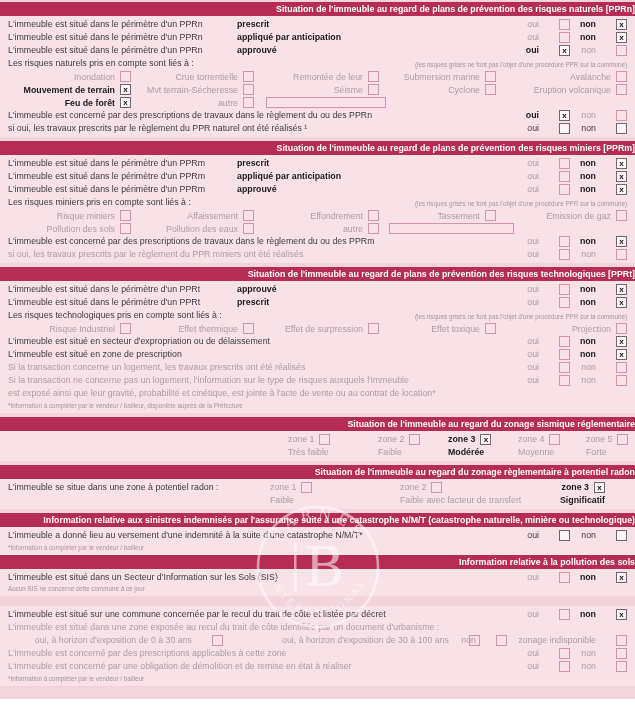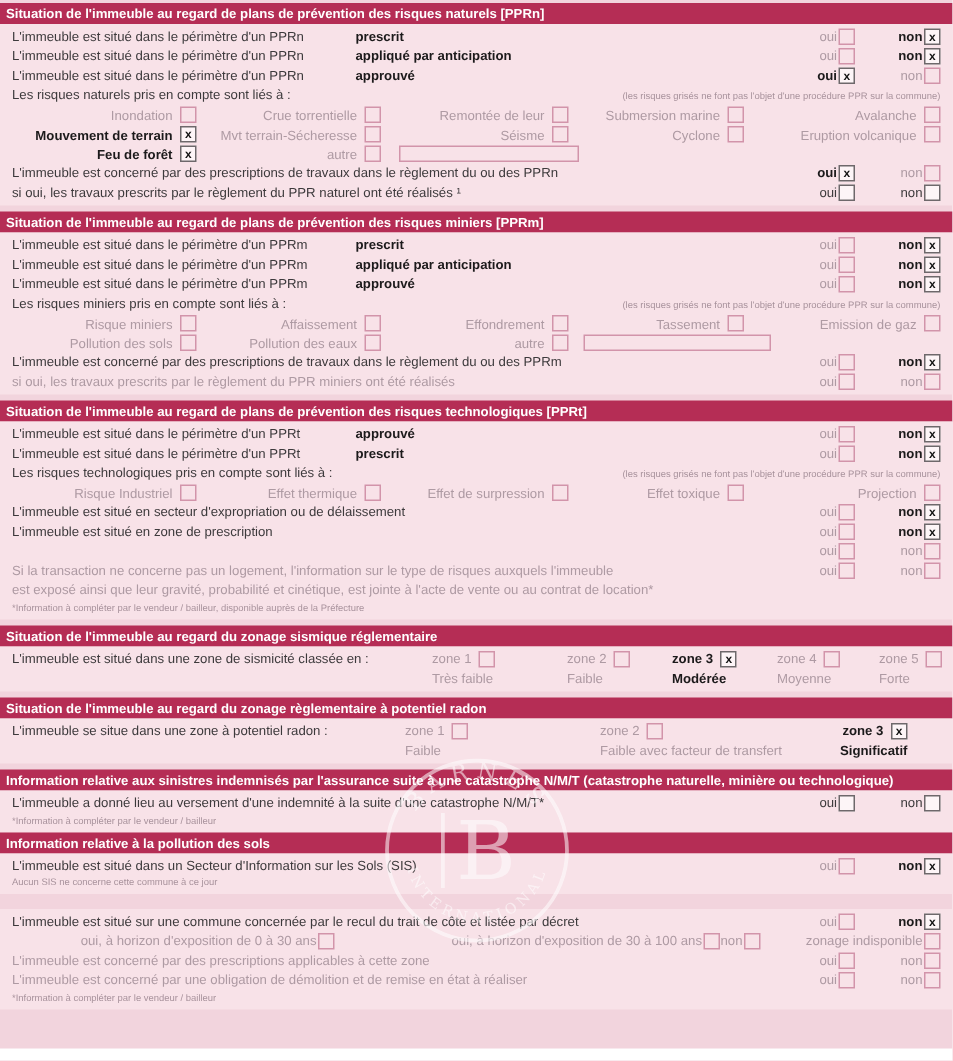--- a/index.html
+++ b/index.html
@@ -9,28 +9,28 @@
   }
   #doc{
     position:absolute;left:0;top:0;width:635px;height:699px;
     background:#f2d4dd;padding-top:2px;box-sizing:border-box;
   }
   .section{margin-bottom:4px;}
   .section-catastrophe{margin-bottom:0;}
   .section-sols{margin-bottom:10px;}
   .sec-header{
     background:#b52d55;color:#ffffff;font-weight:bold;font-size:8.8px;
-    height:14px;line-height:14px;padding-left:4px;white-space:nowrap;overflow:hidden;
+    height:14px;line-height:14px;padding-left:4px;white-space:nowrap;overflow:hidden;text-align:right;
   }
   .sec-body{background:#f8e2e8;padding:2px 0;}
   .row{position:relative;height:13px;line-height:13px;font-size:8.8px;color:#3d3a3c;padding-left:8px;white-space:nowrap;}
   .row.gray{color:#ae9aa3;}
   .status{position:absolute;left:237px;top:0;font-weight:bold;color:#1c1a1b;text-align:right;}
   .sub-note{position:absolute;right:8px;top:1px;font-size:6.3px;color:#a8929c;}
-  .grp{position:absolute;top:1px;height:11px;display:flex;align-items:center;gap:1px;justify-content:flex-end;}
+  .grp{position:absolute;top:1px;height:11px;display:flex;align-items:center;gap:20px;justify-content:flex-end;}
   .grp-oui{left:528px;width:42px;}
   .grp-non{left:592px;width:35px;}
   .ans-on{font-weight:bold;color:#1c1a1b;}
   .ans-active{color:#3d3a3c;}
   .ans-off{color:#ae9aa3;}
   .cb{
     box-sizing:border-box;flex:0 0 auto;width:11px;height:11px;
     border:1px solid #d294aa;background:#f8e2e8;
     font-size:8px;line-height:9px;text-align:center;color:#111;display:inline-block;
   }
@@ -287,42 +287,42 @@
             <span class="ans-on">non</span>
             <span class="cb on">x</span>
           </span></div>
         <div class="row"><span>L'immeuble est situé en zone de prescription</span><span class="grp grp-oui">
             <span class="ans-off">oui</span>
             <span class="cb"></span>
           </span><span class="grp grp-non">
             <span class="ans-on">non</span>
             <span class="cb on">x</span>
           </span></div>
-        <div class="row gray"><span class="grp grp-oui">
+        <div class="row gray"><span>Si la transaction concerne un logement, les travaux prescrits ont été réalisés</span><span class="grp grp-oui">
             <span class="ans-off">oui</span>
             <span class="cb"></span>
           </span><span class="grp grp-non">
             <span class="ans-off">non</span>
             <span class="cb"></span>
           </span></div>
         <div class="row gray"><span>Si la transaction ne concerne pas un logement, l'information sur le type de risques auxquels l'immeuble</span><span class="grp grp-oui">
             <span class="ans-off">oui</span>
             <span class="cb"></span>
           </span><span class="grp grp-non">
             <span class="ans-off">non</span>
             <span class="cb"></span>
           </span></div>
         <div class="row gray"><span>est exposé ainsi que leur gravité, probabilité et cinétique, est jointe à l'acte de vente ou au contrat de location*</span></div>
         <div class="fn">*Information à compléter par le vendeur / bailleur, disponible auprès de la Préfecture</div>
       </div>
     </div>
     <div class="section section-sismique">
       <div class="sec-header">Situation de l'immeuble au regard du zonage sismique réglementaire</div>
       <div class="sec-body">
-        <div class="zone-row"><span>L'immeuble est situé dans une zone de sismicité classée en :</span><span class="zcol sis-0">
+        <div class="zone-row"><span class="zcol sis-0">
             <span class="zline">
               <span>zone 1</span>
               <span class="cb"></span>
             </span>
             <span class="zsub">Très faible</span>
           </span><span class="zcol sis-1">
             <span class="zline">
               <span>zone 2</span>
               <span class="cb"></span>
             </span>
@@ -400,20 +400,21 @@
     </div>
     <div class="section section-rtc">
       <div class="sec-body">
         <div class="row"><span>L'immeuble est situé sur une commune concernée par le recul du trait de côte et listée par décret</span><span class="grp grp-oui">
             <span class="ans-off">oui</span>
             <span class="cb"></span>
           </span><span class="grp grp-non">
             <span class="ans-on">non</span>
             <span class="cb on">x</span>
           </span></div>
+        <div class="row gray"><span>L'immeuble est situé dans une zone exposée au recul du trait de côte identifiée par un document d'urbanisme :</span></div>
         <div class="row">
           <span class="grp hz-0">
             <span class="ans-off">oui, à horizon d'exposition de 0 à 30 ans</span>
             <span class="cb"></span>
           </span>
           <span class="grp hz-1">
             <span class="ans-off">oui, à horizon d'exposition de 30 à 100 ans</span>
             <span class="cb"></span>
           </span>
           <span class="grp hz-2">

